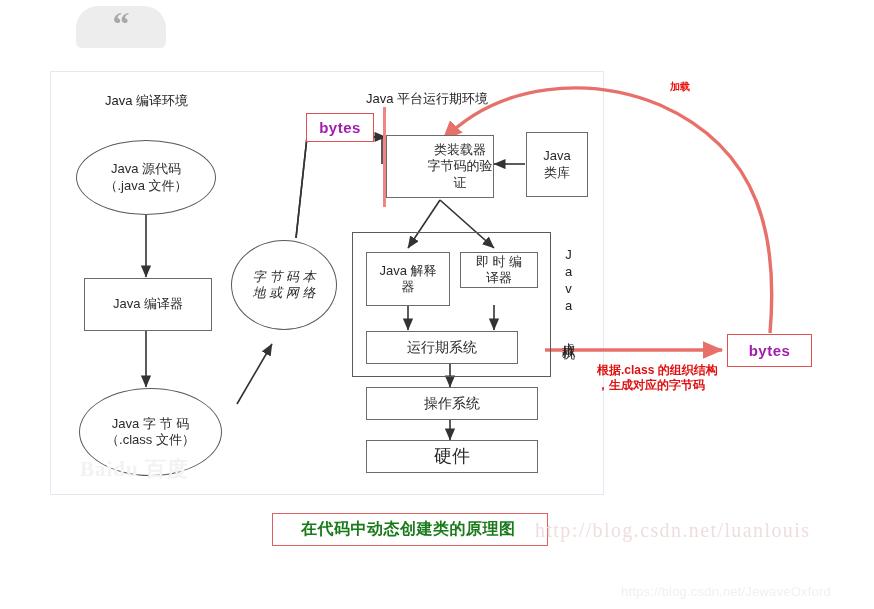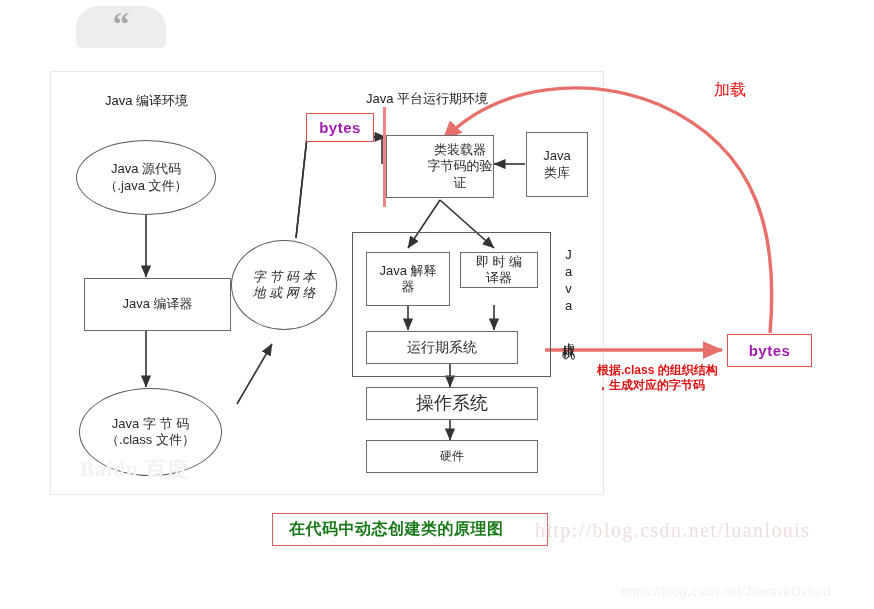--- a/index.html
+++ b/index.html
@@ -122,41 +122,40 @@
     position: absolute;
     color: #e01010;
     font-weight: bold;
     font-size: 12px;
     line-height: 1.25;
     white-space: pre-line;
   }
   .red-title {
     position: absolute;
     color: #ef1010;
-    font-weight: normal;
-    font-size: 16px;
-    margin-left: 44px;
+    font-weight: bold;
+    font-size: 10px;
   }
   .vbar {
     position: absolute;
     background: #ef8686;
   }
 
   
   #caption-box {
     position: absolute;
     left: 272px;
     top: 513px;
     width: 276px;
     height: 33px;
     border: 1.6px solid #e06060;
     box-sizing: border-box;
     display: flex;
     align-items: center;
-    padding-left: 16px;
+    padding-left: 28px;
     background: #ffffff;
   }
   #caption-box span {
     color: #1a7a1a;
     font-weight: bold;
     font-size: 16px;
     letter-spacing: 0.5px;
   }
 
   
@@ -243,21 +242,21 @@
 
 <div class="plainlabel" style="left:366px; top:90px;">Java 平台运行期环境</div>
 
 <div class="vert-label" style="left:562px; top:247px;">Java 虚拟机</div>
 
 <div class="node ellipse" style="left:76px; top:140px; width:140px; height:75px; font-size:13px;">
   <div>Java  源代码</div>
   <div>（.java 文件）</div>
 </div>
 
-<div class="node rectbox" style="left:84px; top:278px; width:147px; height:53px; font-size:13px;">
+<div class="node rectbox" style="left:84px; top:278px; width:128px; height:53px; font-size:13px;">
   <div>Java 编译器</div>
 </div>
 
 <div class="node ellipse" style="left:79px; top:388px; width:143px; height:88px; font-size:13px;">
   <div>Java  字 节 码</div>
   <div>（.class 文件）</div>
 </div>
 
 <div class="node ellipse" style="left:231px; top:240px; width:106px; height:90px; font-size:13px;font-style:italic;">
   <div>字 节 码 本</div>
@@ -283,25 +282,25 @@
 
 <div class="node rectbox" style="left:460px; top:252px; width:78px; height:36px; font-size:13px;">
   <div>即 时 编</div>
   <div>译器</div>
 </div>
 
 <div class="node rectbox" style="left:366px; top:331px; width:152px; height:33px; font-size:14px;">
   <div>运行期系统</div>
 </div>
 
-<div class="node rectbox" style="left:366px; top:387px; width:172px; height:33px; font-size:18px;">
+<div class="node rectbox" style="left:366px; top:387px; width:172px; height:33px; font-size:14px;">
   <div>操作系统</div>
 </div>
 
-<div class="node rectbox" style="left:366px; top:440px; width:172px; height:33px; font-size:12px;">
+<div class="node rectbox" style="left:366px; top:440px; width:172px; height:33px; font-size:18px;">
   <div>硬件</div>
 </div>
 
 <div class="vbar" style="left:383px; top:107px; width:3px; height:100px;"></div>
 
 <div class="bytes-box" style="left:306px; top:113px; width:68px; height:29px;">bytes</div>
 
 <div class="bytes-box" style="left:727px; top:334px; width:85px; height:33px;">bytes</div>
 
 <div class="red-title" style="left:670px; top:80px;">加载</div>

